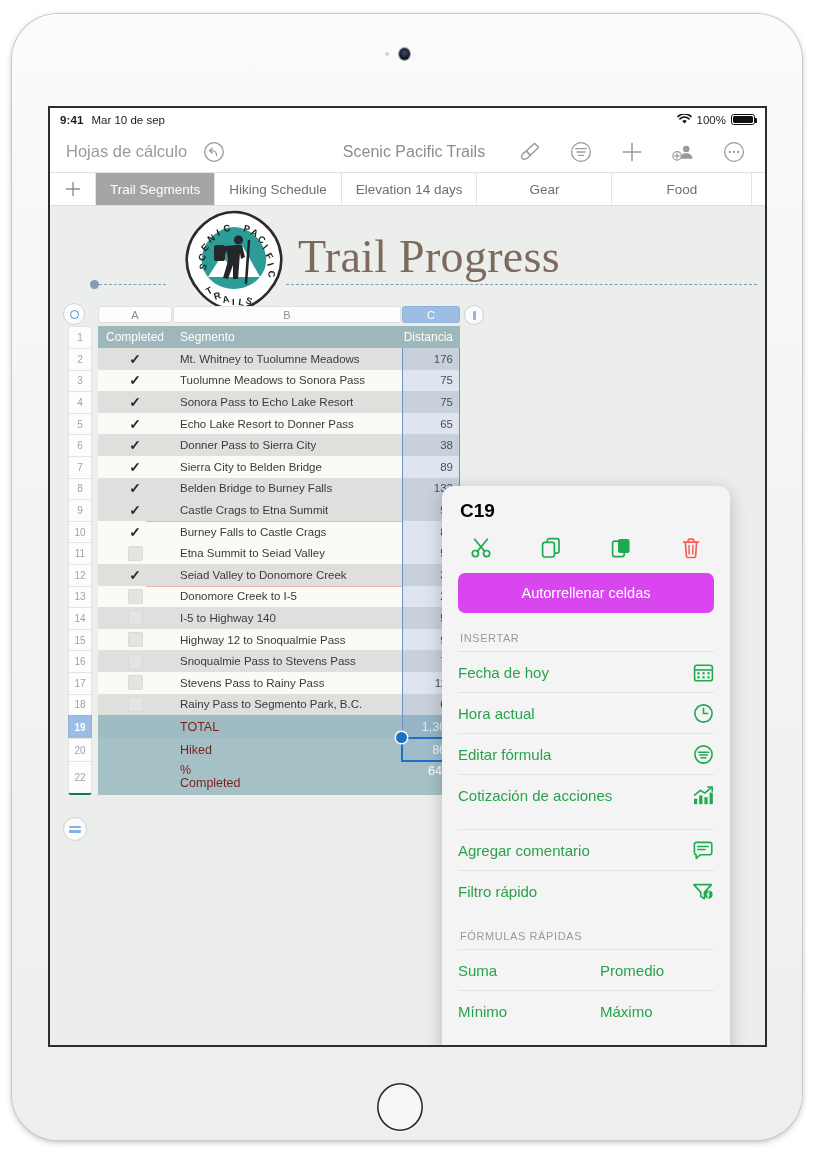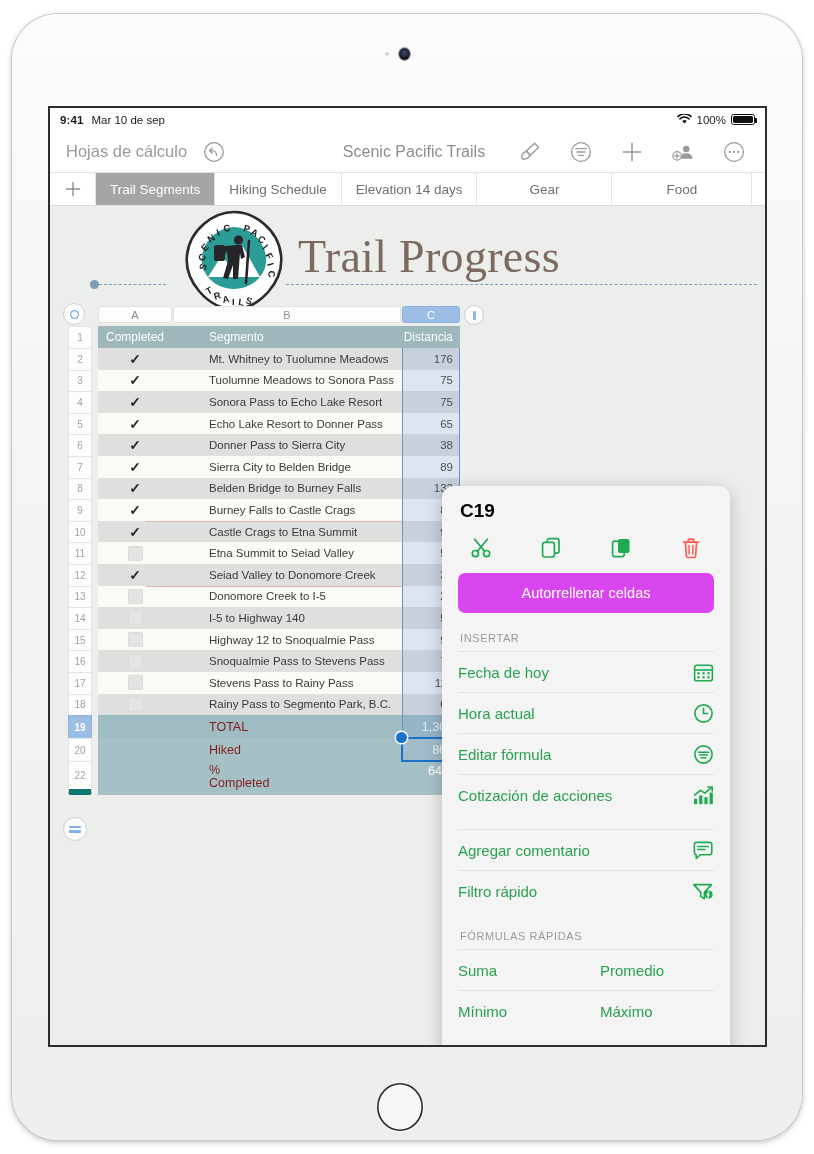--- a/index.html
+++ b/index.html
@@ -150,33 +150,33 @@
   }
   #fmt-btn i { width:12px; height:2.5px; background:#7fb2e8; display:block; border-radius:1px;}
 
   #rowhdr { position:absolute; left: 8px; top: 20px; width: 24px; }
   .rowh {
     width: 24px; background: #fdfdfd; border: 1px solid #e4e4e4; border-bottom: none;
     display:flex; align-items:center; justify-content:center;
     font-size: 10px; color: #a3a3a3;
   }
   .rowh:first-child { border-radius: 3px 3px 0 0; }
-  .rowh:last-child { border-bottom: 6px solid #0f766e; border-radius: 0 0 3px 3px; }
+  .rowh:last-child { border-bottom: 2px solid #0f766e; border-radius: 0 0 3px 3px; }
   .rowh.sel { background:#9cbde4; color:#ffffff; border-color:#8fb2dc; font-weight:600; }
 
   #grid { position:absolute; left: 38px; top: 20px; width: 362px; }
   .row { display:flex; height: 21.6px; align-items:center; font-size: 11.5px; }
   .row.hdr { height: 22px; background: #9eb7bb; color:#ffffff; font-size: 12px; }
   .row.odd  { background: #dfe0dd; }
   .row.even { background: #fbfaf6; }
   .row.total { background: #9ebcc2; color:#ffffff; height: 23px; font-size: 12.5px; }
   .row.total2 { background: #a6c1c6; color:#ffffff; height: 23px; font-size: 12.5px; }
   .row.total3 { background: #a6c1c6; color:#ffffff; height: 34px; font-size: 12.5px; align-items:flex-start; }
   .c-a { width: 74px; display:flex; align-items:center; justify-content:center; }
-  .c-b { flex: 1; padding-left: 8px; color:#3a3a3a; white-space:nowrap; overflow:hidden;margin-left:29px; }
+  .c-b { flex: 1; padding-left: 8px; color:#3a3a3a; white-space:nowrap; overflow:hidden; }
   .c-c { width: 58px; text-align:right; padding-right: 7px; color:#3a3a3a; }
   .row.hdr .c-a { justify-content:flex-start; padding-left: 8px; color:#ffffff;}
   .row.hdr .c-b { color:#ffffff; }
   .row.hdr .c-c { color:#ffffff; }
   .row.total .c-b, .row.total2 .c-b, .row.total3 .c-b { color:#7f1d1d; padding-left:8px; }
   .row.total .c-c, .row.total2 .c-c, .row.total3 .c-c { color:#ffffff; }
   .row.total3 .c-b { padding-top: 3px; line-height: 13px; white-space: pre-line; }
   .row.total3 .c-c { padding-top: 3px; }
 
   .chk { width: 15px; height: 15px; display:flex; align-items:center; justify-content:center; }
@@ -452,33 +452,33 @@
             <div class="c-b">Sierra City to Belden Bridge</div>
             <div class="c-c">89</div>
           </div>
           <div class="row odd">
             <div class="c-a">
               <span class="chk on"></span>
             </div>
             <div class="c-b">Belden Bridge to Burney Falls</div>
             <div class="c-c">132</div>
           </div>
+          <div class="row odd">
+            <div class="c-a">
+              <span class="chk on"></span>
+            </div>
+            <div class="c-b">Castle Crags to Etna Summit</div>
+            <div class="c-c">99</div>
+          </div>
           <div class="row even">
             <div class="c-a">
               <span class="chk on"></span>
             </div>
             <div class="c-b">Burney Falls to Castle Crags</div>
             <div class="c-c">82</div>
-          </div>
-          <div class="row odd">
-            <div class="c-a">
-              <span class="chk on"></span>
-            </div>
-            <div class="c-b">Castle Crags to Etna Summit</div>
-            <div class="c-c">99</div>
           </div>
           <div class="row even">
             <div class="c-a">
               <span class="chk off"></span>
             </div>
             <div class="c-b">Etna Summit to Seiad Valley</div>
             <div class="c-c">56</div>
           </div>
           <div class="row odd">
             <div class="c-a">

